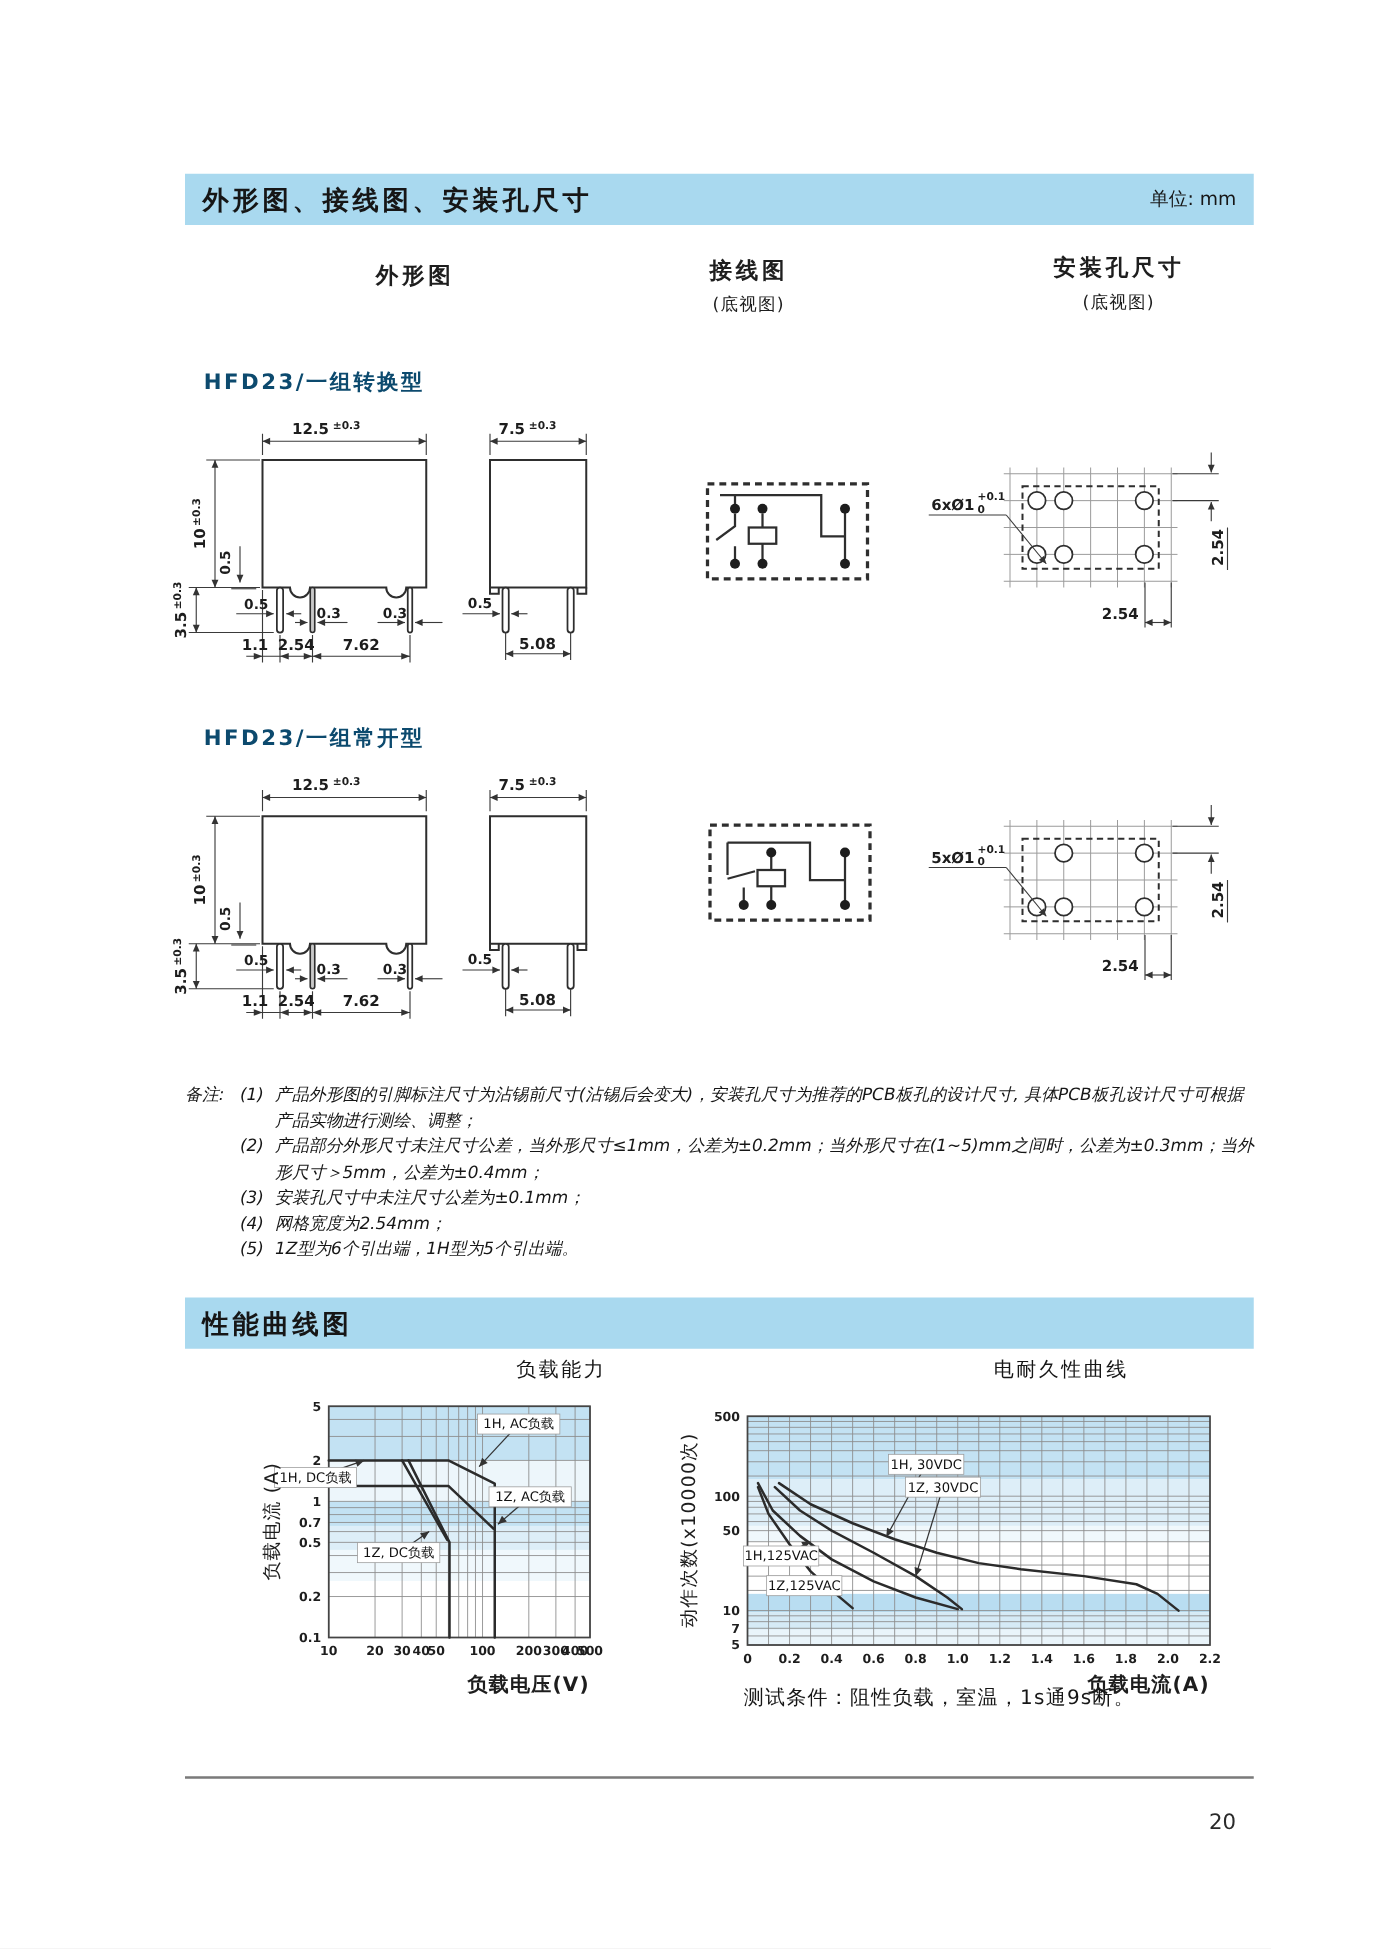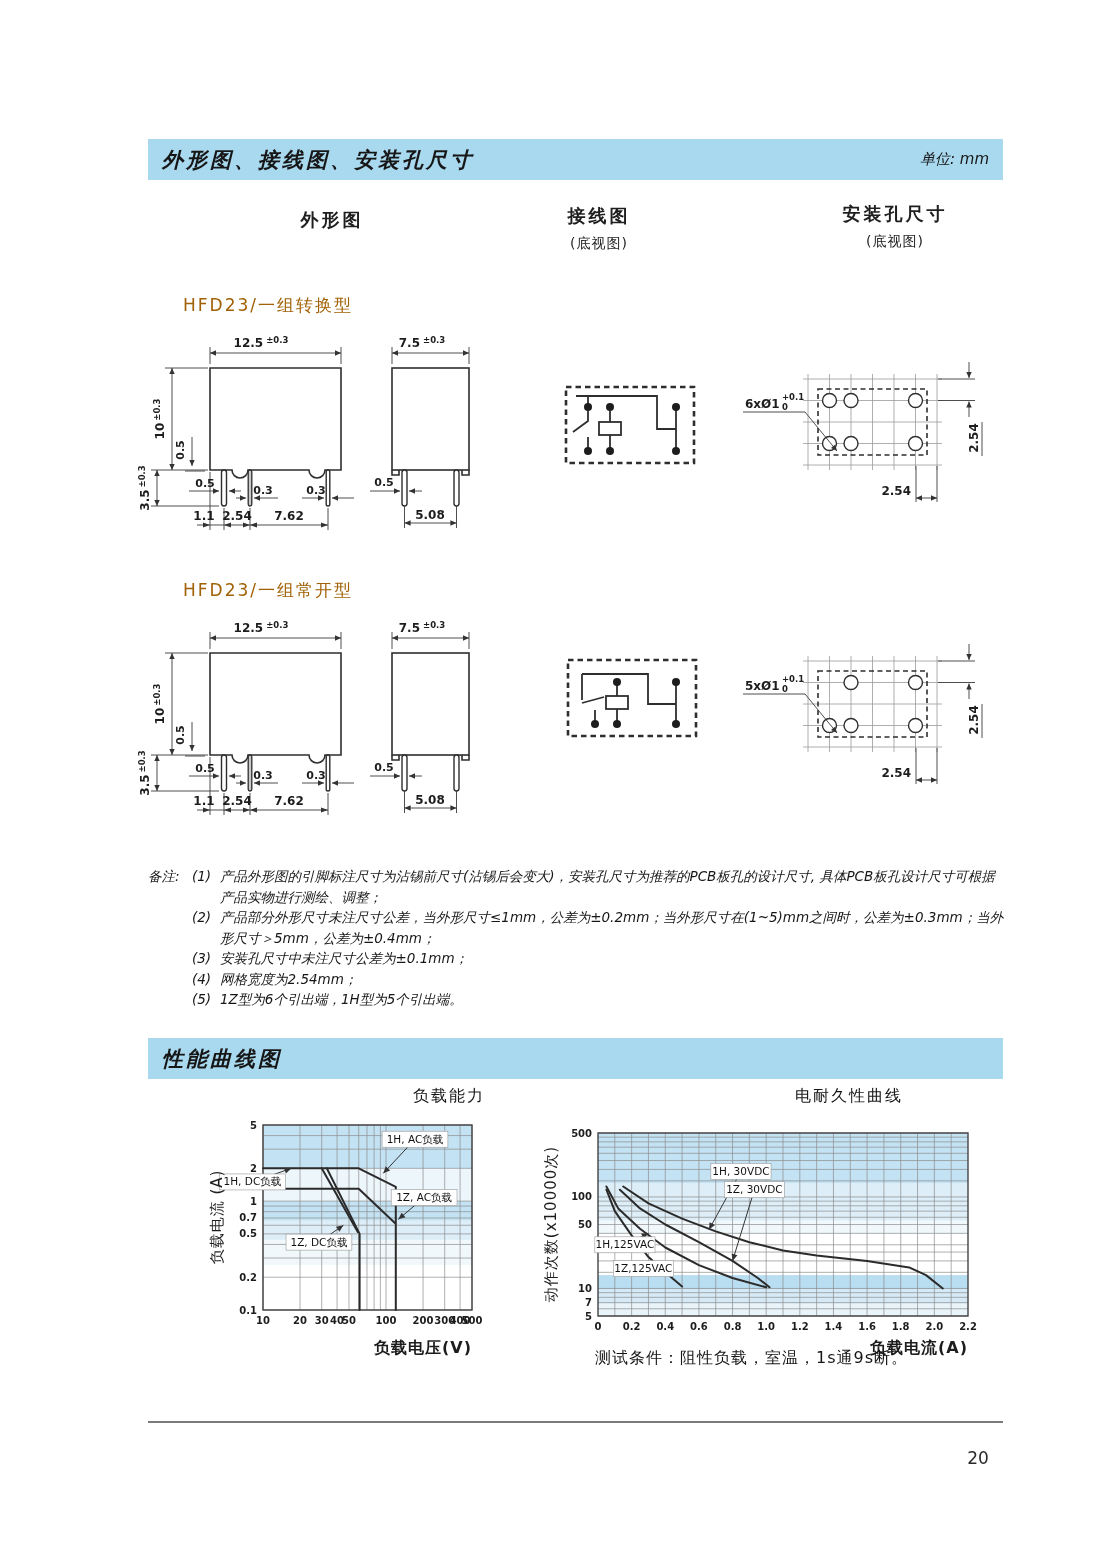--- a/index.html
+++ b/index.html
@@ -1,25 +1,25 @@
 <!DOCTYPE html>
 <html><head>
 <meta charset="utf-8">
 <style>
   html,body{margin:0;padding:0;background:#e8e8e8;}
   .page{position:relative;width:1102px;height:1559px;background:#ffffff;margin:0 auto;
         font-family:"DejaVu Sans","Liberation Sans",sans-serif;color:#1e1e1e;overflow:hidden;}
   .bar{position:absolute;left:148px;width:855px;height:41px;background:#a9d9ef;
-       display:flex;align-items:center;justify-content:space-between;padding:0 14px;box-sizing:border-box;font-style:italic;}
+       display:flex;align-items:center;justify-content:space-between;padding:0 14px;box-sizing:border-box;}
   .bar .t{font-size:21px;font-weight:bold;color:#161616;letter-spacing:3px;}
   .bar .u{font-size:15px;color:#161616;text-align:right;}
   .colhead{position:absolute;width:180px;text-align:center;}
   .colhead .m{font-size:18px;font-weight:600;letter-spacing:3px;}
   .colhead .s{font-size:14px;margin-top:7px;letter-spacing:1px;}
-  .vtitle{position:absolute;font-size:17px;font-weight:400;letter-spacing:2px;color:#a16207;margin-left:20px;}
+  .vtitle{position:absolute;font-size:17px;font-weight:700;letter-spacing:2px;color:#0c4a6e;}
   svg.drawing,svg.chart{position:absolute;overflow:visible;}
   svg text{font-family:"DejaVu Sans","Liberation Sans",sans-serif;}
   .ln{stroke:#2e2e2e;stroke-width:1.6;fill:none;}
   .lnf{stroke:#2e2e2e;stroke-width:1.4;fill:#ffffff;}
   .pinf{stroke:#2e2e2e;stroke-width:1.3;fill:#c9c9c9;}
   .tn{stroke:#3a3a3a;stroke-width:0.9;fill:none;}
   .grid{stroke:#9b9b9b;stroke-width:0.8;fill:none;}
   .dashbox{stroke:#2e2e2e;stroke-width:2.6;fill:none;stroke-dasharray:5.5 4;}
   .dashbox2{stroke:#2e2e2e;stroke-width:1.6;fill:none;stroke-dasharray:5 3.5;}
   .wire{stroke:#2e2e2e;stroke-width:1.8;fill:none;}

